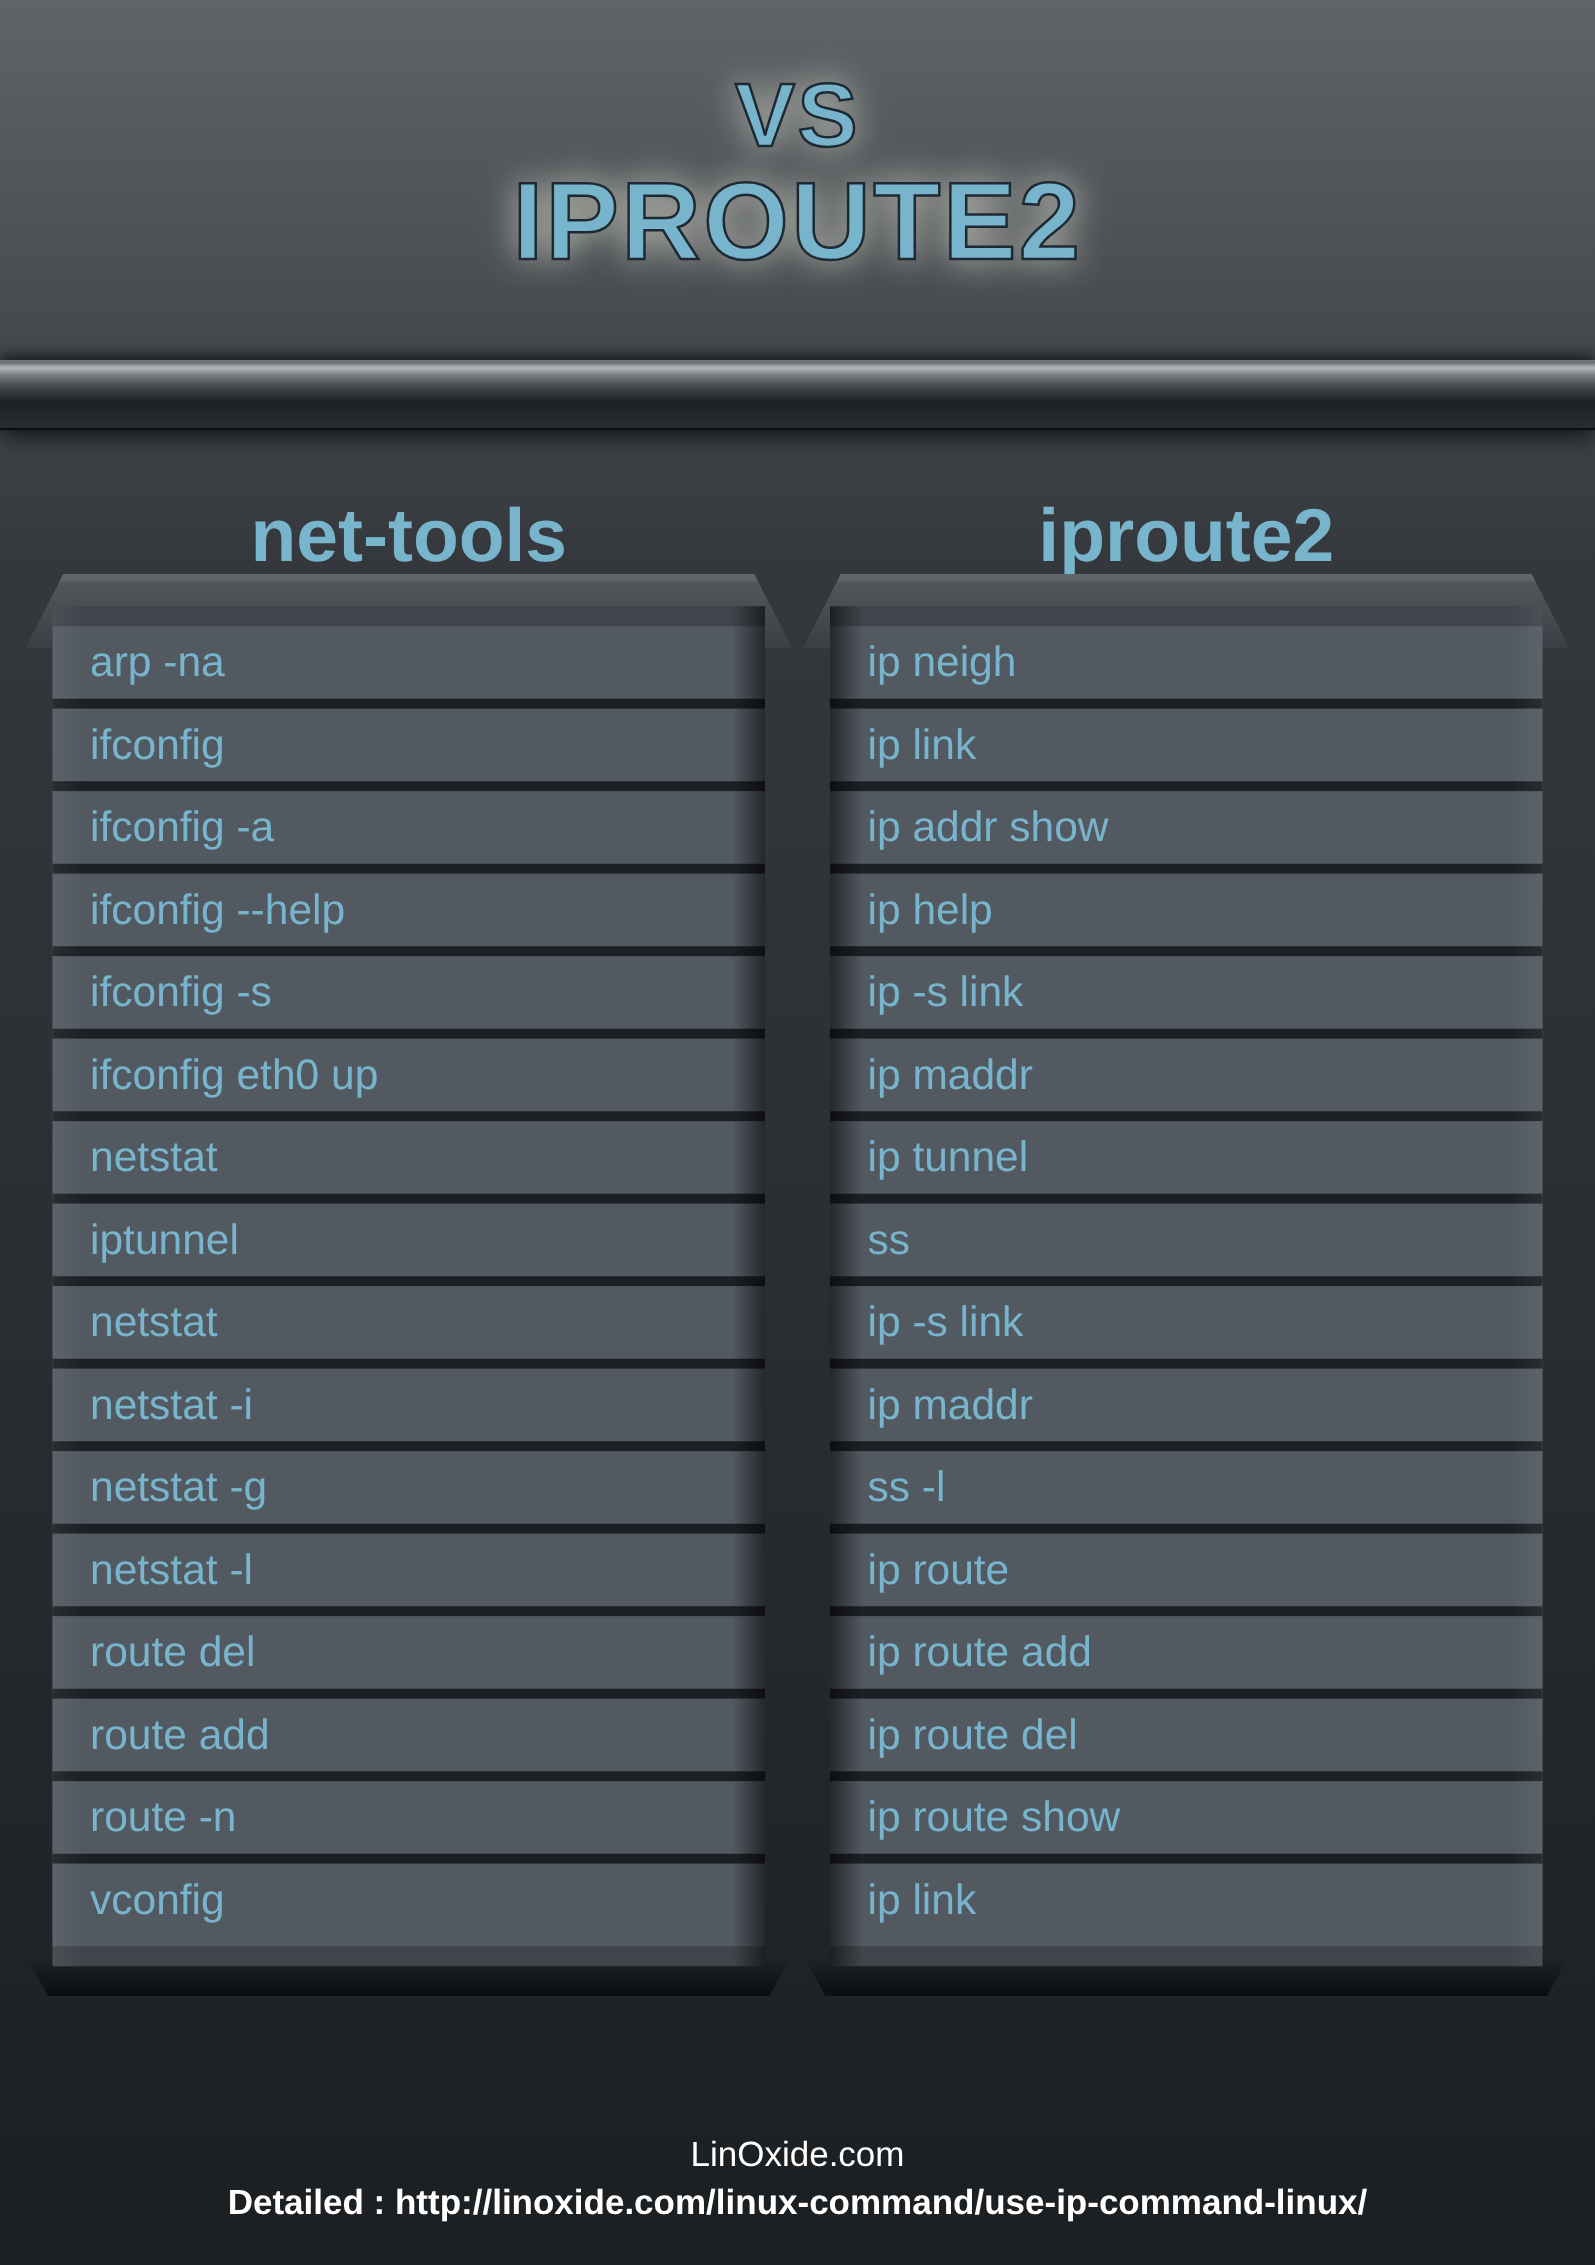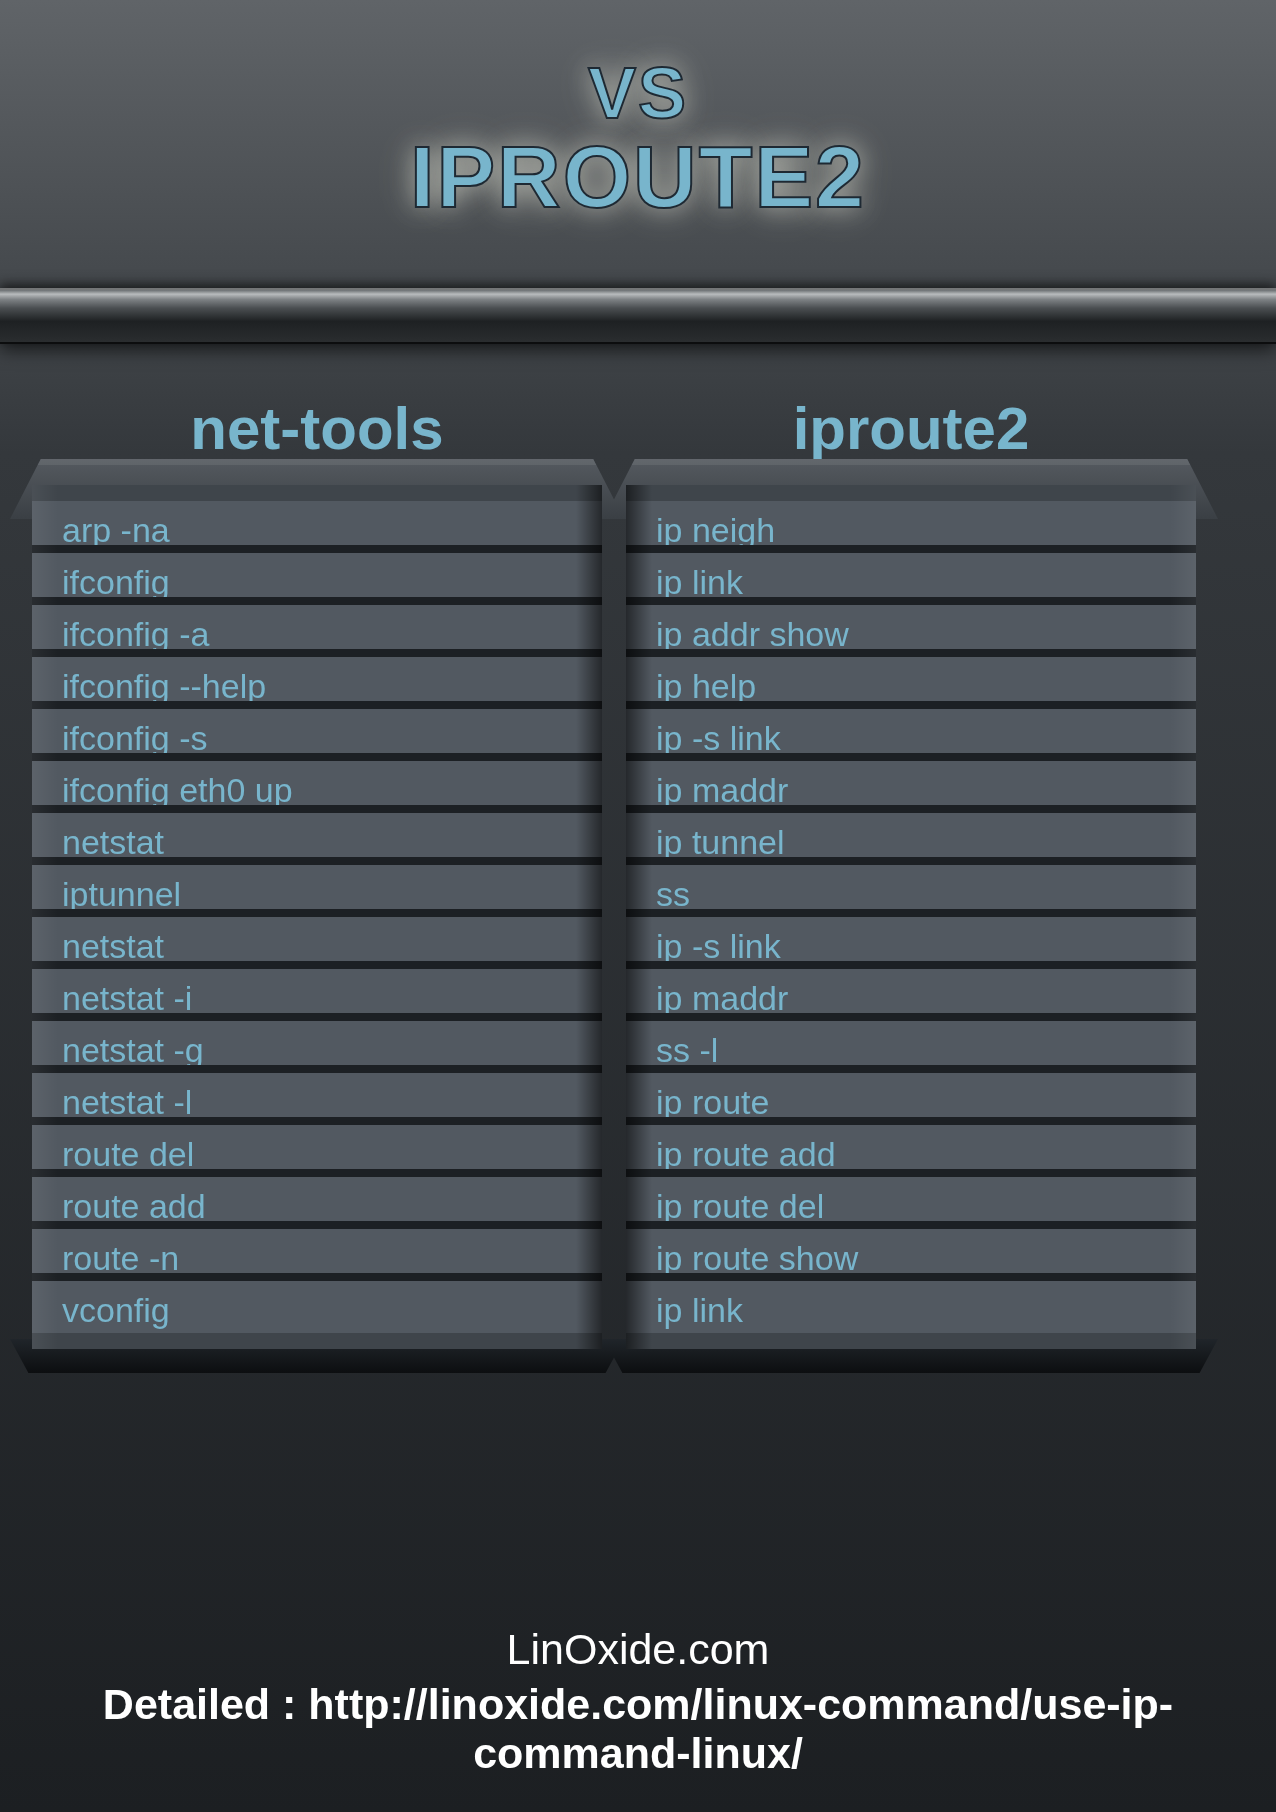--- a/index.html
+++ b/index.html
@@ -49,23 +49,23 @@
     height: 56px;
     background: linear-gradient(180deg,#6a6e71 0%, #b8bbbd 8%, #7e8285 18%, #4a4e51 35%, #1e2123 60%, #2a2d2f 100%);
     border-top: 2px solid rgba(255,255,255,.35);
     border-bottom: 2px solid #0c0d0e;
     box-shadow: 0 6px 18px rgba(0,0,0,.6), 0 -4px 10px rgba(0,0,0,.5);
   }
 
   
   .cols {
     display: flex;
-    justify-content: flex-start;
+    justify-content: space-between;
     gap: 8px;
-    padding: 0 32px;
+    padding: 0 42px;
   }
   .col {
     flex: 1 1 50%;
     max-width: 570px;
     position: relative;
   }
   .col.left { margin-right: 8px; }
   .col.right { margin-left: 8px; }
 
   .col-head {
@@ -105,21 +105,21 @@
     z-index: 0;
   }
 
   .rows {
     position: relative;
     z-index: 1;
     background: var(--col-bg);
     padding: 16px 0;
   }
   .row {
-    height: 52px;
+    height: 66px;
     line-height: 58px;
     background: var(--row-bg);
     border-bottom: 8px solid #1c2024;
     color: var(--accent);
     font-size: 34px;
     padding: 0 30px;
     font-family: Arial, sans-serif;
     white-space: nowrap;
     overflow: hidden;
     text-overflow: ellipsis;
@@ -137,21 +137,21 @@
   .left .rows::before { left: 0;  background: linear-gradient(90deg,  rgba(255,255,255,.06), rgba(0,0,0,0)); }
   .right .rows::before{ left: 0;  background: linear-gradient(90deg,  rgba(0,0,0,.55), rgba(0,0,0,0)); }
   .right .rows::after { right: 0; background: linear-gradient(270deg, rgba(255,255,255,.06), rgba(0,0,0,0)); }
 
   
   .footer {
     position: absolute;
     left: 0; right: 0; bottom: 34px;
     text-align: center;
     color: #ffffff;
-    font-size: 43px;
+    font-size: 28px;
     font-family: Arial, sans-serif;
   }
   .footer .site { display: block; margin-bottom: 6px; }
   .footer .det  { font-weight: bold; }
 </style>
 </head>
 <body>
 
 <div class="title-wrap">
   <span class="title-line title-2">VS</span>

